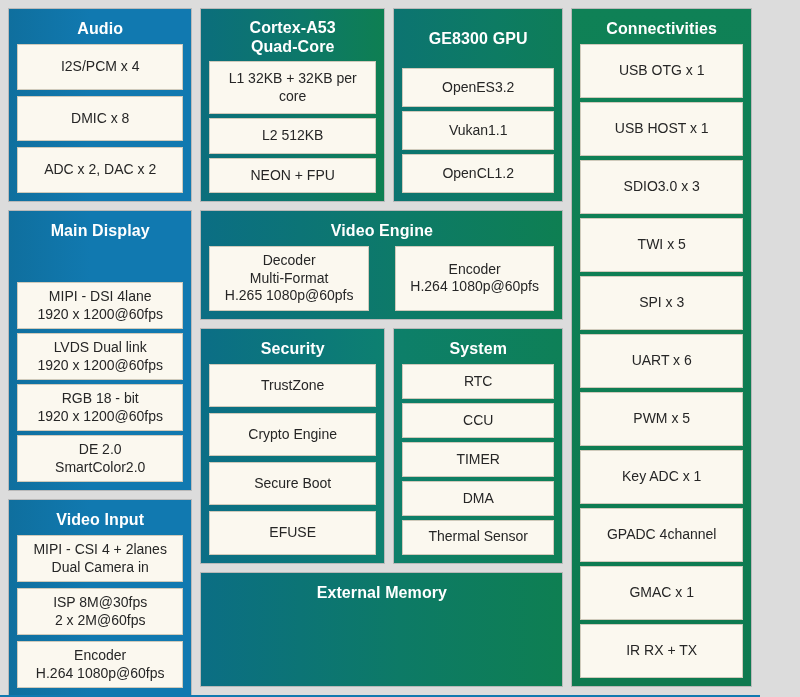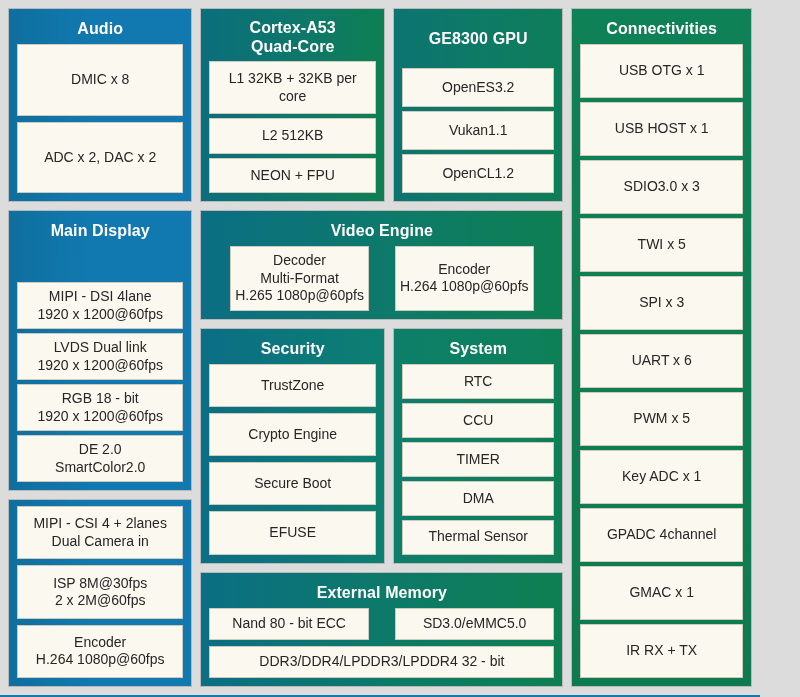--- a/index.html
+++ b/index.html
@@ -116,40 +116,42 @@
 </head>
 <body>
 
 <div id="soc-diagram">
 
   <div class="col col-left">
 
     <div class="block blk-blue" style="flex:0 0 194px;">
       <div class="block-title">Audio</div>
       <div class="items">
+        <div class="item">I2S/PCM x 4</div>
         <div class="item">DMIC x 8</div>
         <div class="item">ADC x 2, DAC x 2</div>
       </div>
     </div>
 
     <div class="block blk-blue" style="flex:0 0 235px;gap:36px;">
       <div class="block-title">Main Display</div>
       <div class="items tight">
         <div class="item">MIPI - DSI 4lane
 1920 x 1200@60fps</div>
         <div class="item">LVDS Dual link
 1920 x 1200@60fps</div>
         <div class="item">RGB 18 - bit
 1920 x 1200@60fps</div>
         <div class="item">DE 2.0
 SmartColor2.0</div>
       </div>
     </div>
 
     <div class="block blk-blue" style="flex:1 1 auto;">
+      <div class="block-title">Video Input</div>
       <div class="items">
         <div class="item">MIPI - CSI 4 + 2lanes
 Dual Camera in</div>
         <div class="item">ISP 8M@30fps
 2 x 2M@60fps</div>
         <div class="item">Encoder
 H.264 1080p@60fps</div>
       </div>
     </div>
 
@@ -170,21 +172,21 @@
       <div class="block blk-gpu" style="flex:1 1 48%;">
         <div class="block-title" style="padding-top:14px;padding-bottom:20px;">GE8300 GPU</div>
         <div class="items tight">
           <div class="item">OpenES3.2</div>
           <div class="item">Vukan1.1</div>
           <div class="item">OpenCL1.2</div>
         </div>
       </div>
     </div>
 
-    <div class="block blk-vid" style="flex:0 0 108px;align-items:center;">
+    <div class="block blk-vid" style="flex:0 0 108px;">
       <div class="block-title">Video Engine</div>
       <div class="h-items">
         <div class="item">Decoder
 Multi-Format
 H.265 1080p@60pfs</div>
         <div class="item">Encoder
 H.264 1080p@60pfs</div>
       </div>
     </div>
 
@@ -205,27 +207,20 @@
           <div class="item">CCU</div>
           <div class="item">TIMER</div>
           <div class="item">DMA</div>
           <div class="item">Thermal Sensor</div>
         </div>
       </div>
     </div>
 
     <div class="block blk-mem" style="flex:1 1 auto;">
       <div class="block-title">External Memory</div>
-      <div class="items">
-        <div class="h-items">
-          <div class="item">Nand 80 - bit ECC</div>
-          <div class="item">SD3.0/eMMC5.0</div>
-        </div>
-        <div class="item">DDR3/DDR4/LPDDR3/LPDDR4 32 - bit</div>
-      </div>
     </div>
 
   </div>
 
   <div class="col col-right">
     <div class="block blk-green" style="flex:1 1 auto;">
       <div class="block-title">Connectivities</div>
       <div class="items tight">
         <div class="item">USB OTG x 1</div>
         <div class="item">USB HOST x 1</div>

